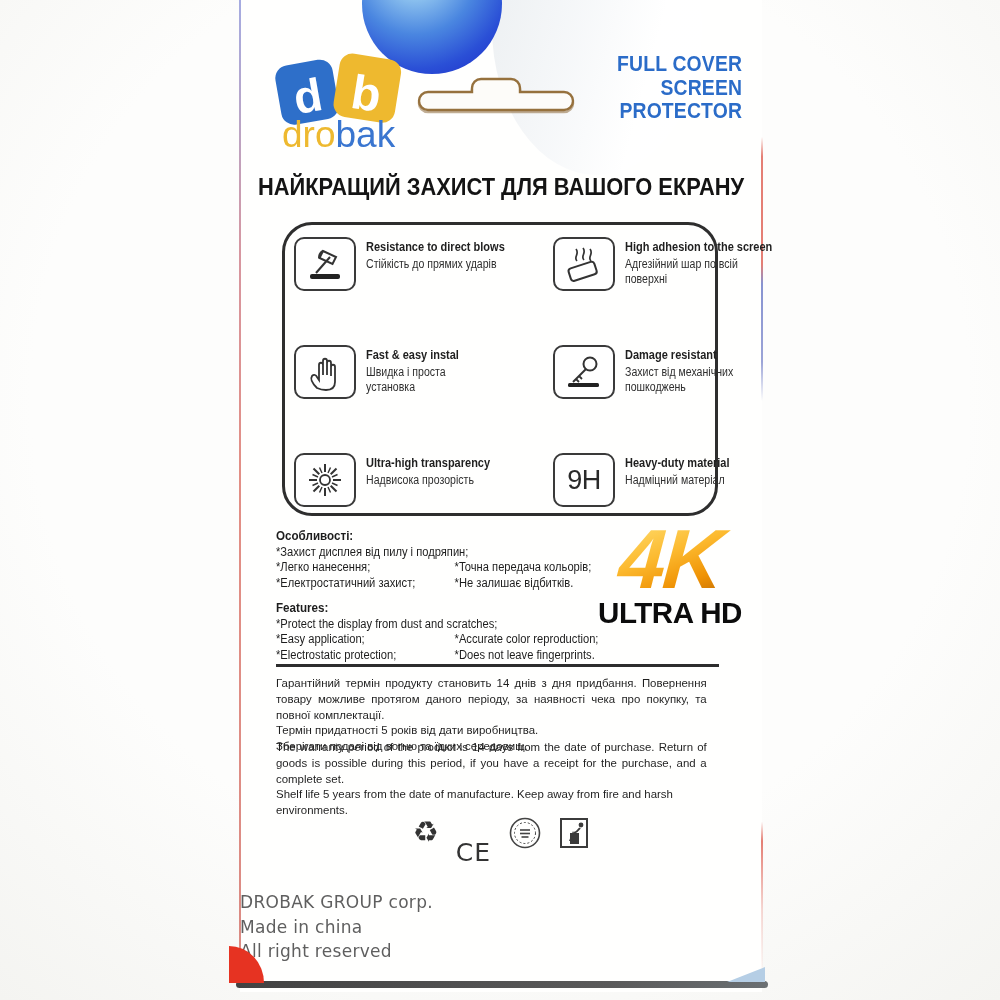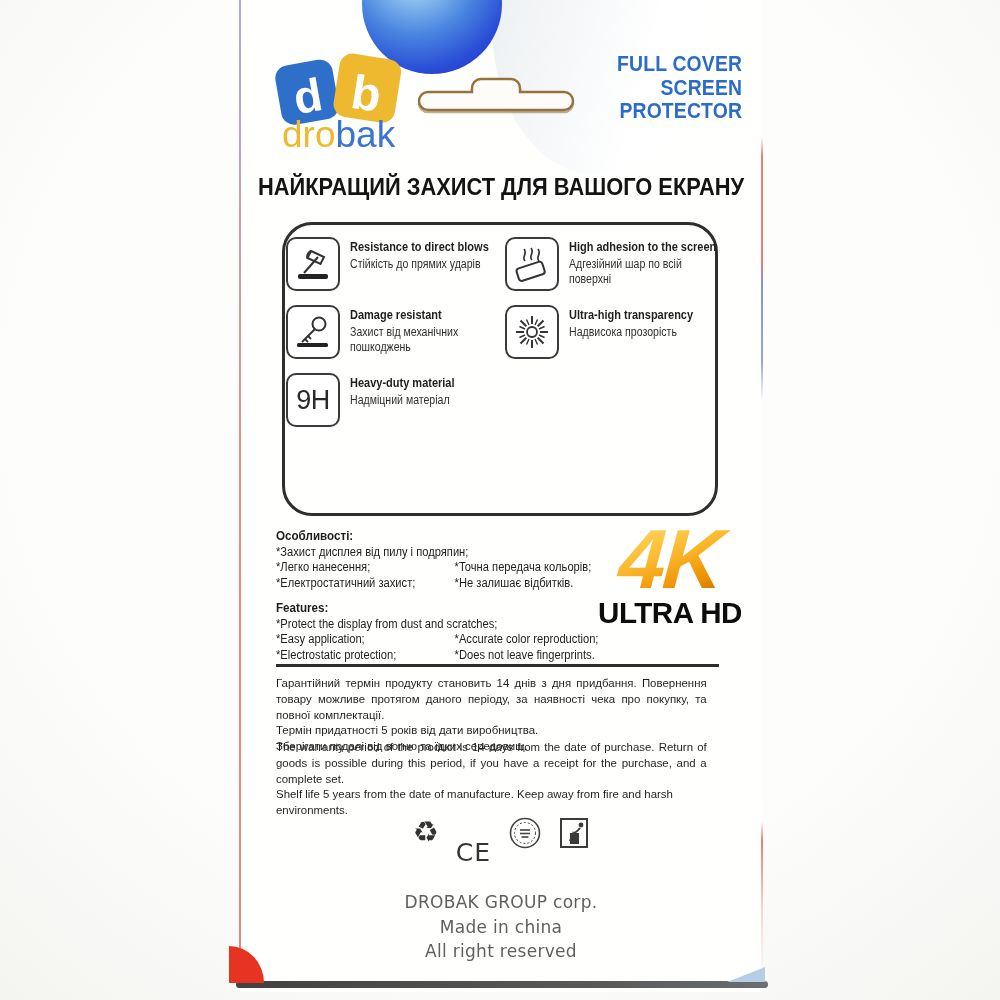--- a/index.html
+++ b/index.html
@@ -19,23 +19,23 @@
     background:linear-gradient(105deg,#e7ebee 0%,#f5f7f9 45%,#ffffff 72%);opacity:.85;}
   .sphere{position:absolute;left:122px;top:-66px;width:140px;height:140px;border-radius:50%;
     background:radial-gradient(circle at 38% 28%,#d3ebfa 0%,#8fc4ef 18%,#4a86e0 46%,#2a4fd6 72%,#1e2ec8 96%);}
   .logo{position:absolute;left:28px;top:40px;}
   .fullcover{position:absolute;right:20px;top:52px;text-align:right;color:#2b6cc8;font-weight:bold;
     font-size:22px;line-height:1.07;letter-spacing:.2px;transform:scaleX(.88);transform-origin:100% 50%;}
   .euroslot{position:absolute;left:176px;top:72px;}
   .tagline{position:absolute;left:0;top:174px;width:100%;text-align:center;font-size:23px;font-weight:bold;
     color:#141414;transform:scaleX(.95);}
   .panel{position:absolute;left:42px;top:222px;width:436px;height:294px;border:3px solid #2e2e2e;border-radius:30px;
-    box-sizing:border-box;padding:12px 0 0 1px;display:grid;grid-template-columns:219px auto;align-content:start;}
+    box-sizing:border-box;padding:12px 0 0 9px;display:grid;grid-template-columns:219px auto;align-content:start;gap:40px;}
   .fcell{display:flex;gap:10px;margin-bottom:14px;}
-  .ibox{width:54px;height:54px;border:2.5px solid #3a3a3a;border-radius:10px;flex:none;box-sizing:border-box;
+  .ibox{width:62px;height:54px;border:2.5px solid #3a3a3a;border-radius:10px;flex:none;box-sizing:border-box;
     display:flex;align-items:center;justify-content:center;background:#fff;}
   .itext{width:168px;transform:scaleX(.88);transform-origin:0 0;padding-top:3px;}
   .ititle{font-size:12.5px;font-weight:bold;color:#1f1f1f;white-space:nowrap;}
   .isub{font-size:12px;color:#2e2e2e;margin-top:3px;line-height:1.28;}
   .ninehtxt{font-size:27px;color:#2a2a2a;letter-spacing:-.5px;}
   .feats{position:absolute;left:36px;font-size:12px;color:#1d1d1d;line-height:1.32;transform:scaleX(.93);transform-origin:0 0;}
   .feats .fhead{font-weight:bold;font-size:12.5px;}
   .feats .frow{display:flex;}
   .feats .fc1{width:192px;}
   .feats-ua{top:528px;}
@@ -47,21 +47,21 @@
   .ultrahd{font-size:29px;font-weight:bold;color:#0c0c0c;letter-spacing:-.5px;margin-top:2px;transform:scaleX(1.02);}
   .sep{position:absolute;left:36px;top:664px;width:443px;height:2.5px;background:#2d2d2d;}
   .warr{position:absolute;left:36px;width:444px;font-size:11.8px;color:#1f1f1f;line-height:1.34;transform:scaleX(.97);transform-origin:0 0;}
   .warr-ua{top:676px;}
   .warr-en{top:740px;}
   .warr .just{text-align:justify;}
   .certs{position:absolute;left:0;top:798px;width:100%;display:flex;justify-content:center;align-items:center;gap:17px;}
   .cert{color:#3b3b3b;display:flex;align-items:center;}
   .cemark{font-family:"DejaVu Sans",sans-serif;font-size:25px;color:#333;letter-spacing:1px;margin-top:40px;}
   .recy{font-family:"DejaVu Sans",sans-serif;font-size:29px;color:#333;line-height:1;}
-  .footer{position:absolute;left:0;top:890px;width:100%;text-align:center;color:#5f5f5f;
+  .footer{position:absolute;left:0;top:890px;width:100%;color:#5f5f5f;
     font-family:"DejaVu Sans",sans-serif;font-size:17px;line-height:1.45;letter-spacing:.3px;}
   svg{display:block;}
 </style>
 </head>
 <body>
 
 <div class="stage">
   <div class="package">
     <div class="edge-left"></div>
     <div class="edge-right"></div>
@@ -128,20 +128,31 @@
             <path d="M27 17 c-4 -4 3 -7 -1 -12" stroke-width="1.7"></path>
           </svg>
         </div>
         <div class="itext">
           <div class="ititle">High adhesion to the screen</div>
           <div class="isub">Адгезійний шар по всій поверхні</div>
         </div>
       </div>
 
 
+      <div class="fcell">
+        <div class="ibox">
+          <svg width="40" height="40" viewBox="0 0 40 40" fill="none" stroke="#333" stroke-width="1.8">
+            <path d="M12 36 c-4 -4 -7 -9 -5 -12 2 -2 4 -1 5 1 l2 3 0 -15 c0 -3 4 -3 4 0 l0 10 0 -14 c0 -3 4 -3 4 0 l0 14 0 -12 c0 -3 4 -3 4 0 l0 13 0 -9 c0 -3 4 -3 4 0 l0 15 c0 6 -4 8 -9 8 -4 0 -7 -1 -9 -2 z"></path>
+          </svg>
+        </div>
+        <div class="itext">
+          <div class="ititle">Fast &amp; easy instal</div>
+          <div class="isub">Швидка і проста установка</div>
+        </div>
+      </div>
 
       <div class="fcell">
         <div class="ibox">
           <svg width="40" height="40" viewBox="0 0 40 40" fill="none" stroke="#333" stroke-width="2">
             <rect x="4" y="31" width="31" height="4" rx="1.5" fill="#222" stroke="none"></rect>
             <circle cx="26" cy="12" r="6.5"></circle>
             <line x1="22" y1="17" x2="9" y2="30"></line>
             <line x1="12" y1="27" x2="15" y2="30" stroke-width="1.8"></line>
             <line x1="15" y1="24" x2="18" y2="27" stroke-width="1.8"></line>
           </svg>

